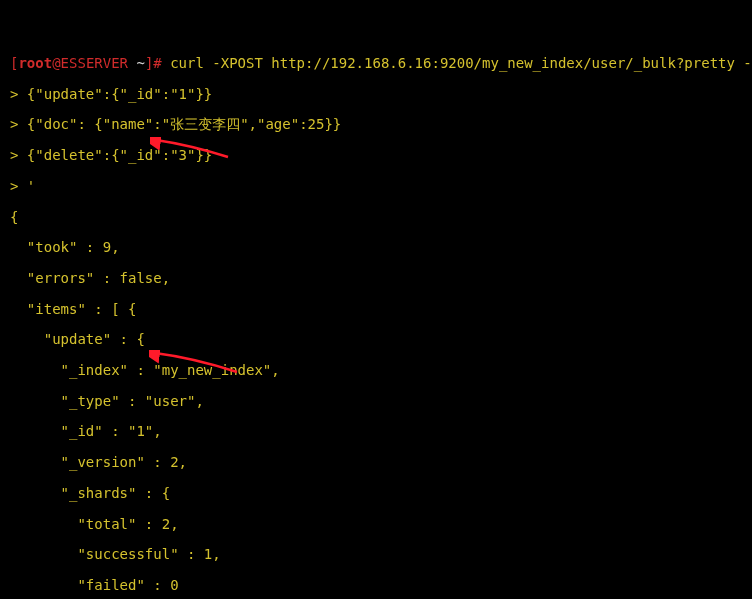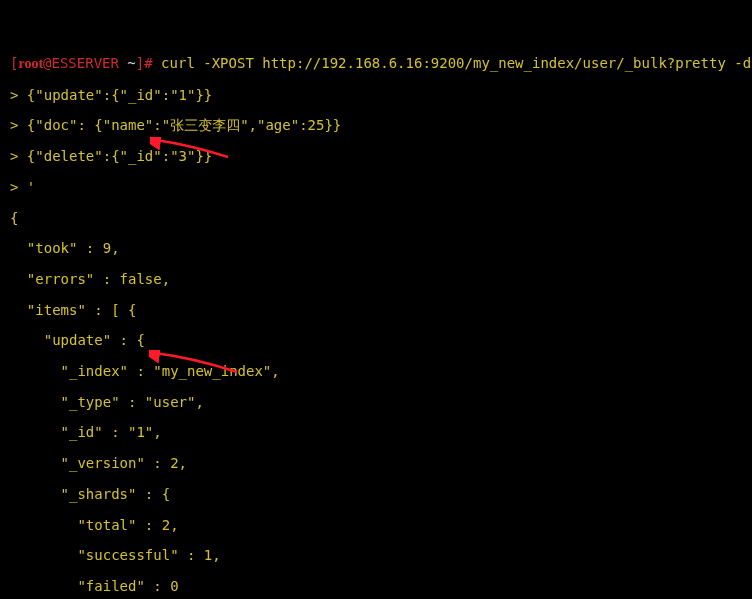--- a/index.html
+++ b/index.html
@@ -13,21 +13,21 @@
       width: 752px;
       height: 599px;
       box-sizing: border-box;
       overflow: hidden;
       position: relative;
     }
     .line { display: block; line-height: 1.05em; }
     .red { color: #d02b2b; }
     .grey { color: #cecece; }
     .yellow { color: #d5c22e; }
-    .bold { font-weight: bold; font-family: Liberation Serif, serif; }
+    .bold { font-weight: bold; }
     .arrow1 {
       position: absolute;
       top: 137px;
       left: 150px;
       width: 80px;
       height: 22px;
       pointer-events: none;
     }
     .arrow2 {
       position: absolute;

